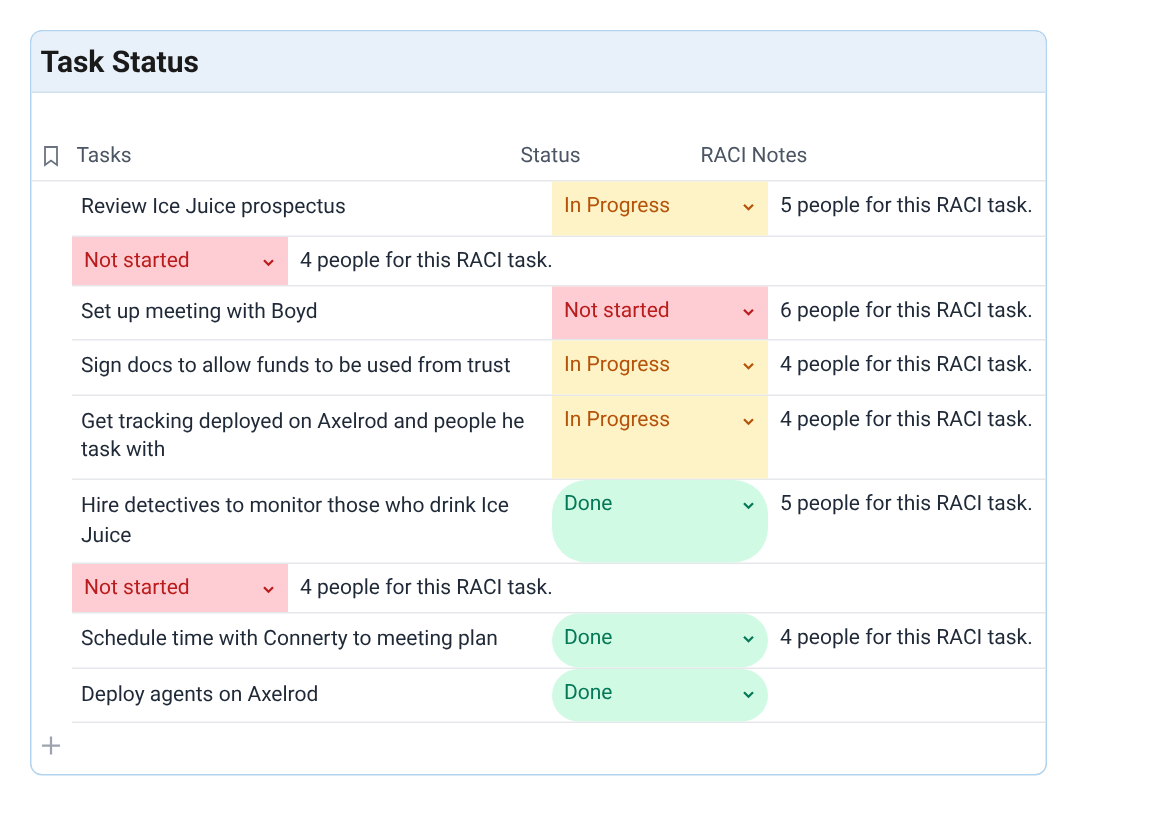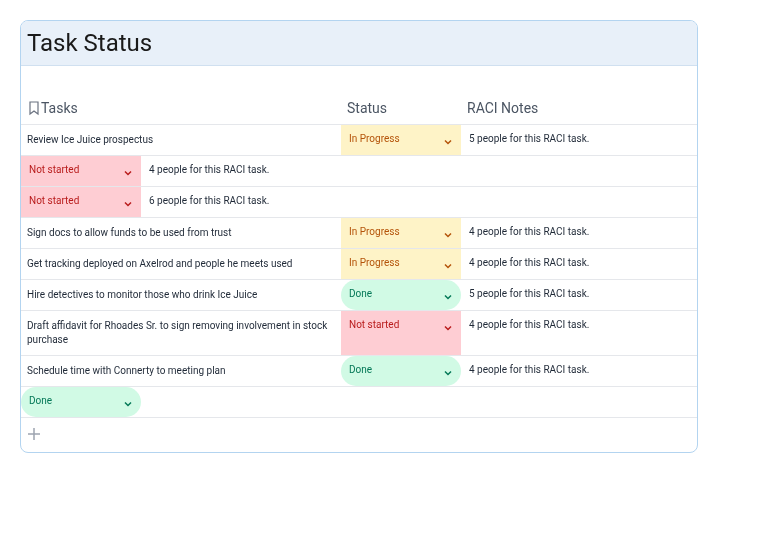--- a/index.html
+++ b/index.html
@@ -18,65 +18,66 @@
       border-radius: 8px;
       overflow: hidden;
       background: #fff;
     }
     .widget-header {
       background: #e8f0f9;
       padding: 8px 6px;
       border-bottom: 1px solid #d0e0f0;
     }
     .widget-title {
-      font-size: 24px;
-      font-weight: 400;
+      font-size: 20px;
+      font-weight: 700;
       color: #1a1a1a;
     }
     .table-header-row {
       display: flex;
       padding: 10px 6px 8px 6px;
       border-bottom: 1px solid #e5e7eb;
       color: #4b5563;
       font-size: 14px;
       margin-top: 24px;
     }
     .col-tasks {
       width: 320px;
       display: flex;
       align-items: center;
-      gap: 0;
+      gap: 10px;
     }
     .col-status {
       width: 120px;
     }
     .col-raci {
       flex: 1;
     }
     .bookmark-icon {
       width: 14px;
       height: 16px;
       display: inline-block;
     }
     .bookmark-icon svg {
       display: block;
     }
     .task-row {
       display: flex;
       border-bottom: 1px solid #e5e7eb;
-      font-size: 10px;
+      font-size: 14px;
       color: #1f2937;
+      margin-left: 27px;
     }
     .task-name-cell {
       width: 320px;
       padding: 8px 6px;
       line-height: 1.4;
     }
     .status-cell {
-      width: 120px;
+      width: 144px;
       padding: 8px 8px;
       display: flex;
       align-items: flex-start;
       justify-content: space-between;
       position: relative;
     }
     .status-in-progress {
       background: #fef3c7;
     }
     .status-in-progress .status-text {
@@ -161,20 +162,21 @@
           <span class="status-text">Not started</span>
           <span class="chevron">
             <svg viewBox="0 0 10 10" width="10" height="10" fill="none" stroke="#b91c1c" stroke-width="1.5">
               <polyline points="2,3.5 5,6.5 8,3.5"></polyline>
             </svg>
           </span>
         </div>
         <div class="raci-cell">4 people for this RACI task.</div>
       </div>
       <div class="task-row">
+        <div class="task-name-cell">Set up meeting with Boyd</div>
         <div class="status-cell status-not-started">
           <span class="status-text">Not started</span>
           <span class="chevron">
             <svg viewBox="0 0 10 10" width="10" height="10" fill="none" stroke="#b91c1c" stroke-width="1.5">
               <polyline points="2,3.5 5,6.5 8,3.5"></polyline>
             </svg>
           </span>
         </div>
         <div class="raci-cell">6 people for this RACI task.</div>
       </div>
@@ -184,21 +186,21 @@
           <span class="status-text">In Progress</span>
           <span class="chevron">
             <svg viewBox="0 0 10 10" width="10" height="10" fill="none" stroke="#b45309" stroke-width="1.5">
               <polyline points="2,3.5 5,6.5 8,3.5"></polyline>
             </svg>
           </span>
         </div>
         <div class="raci-cell">4 people for this RACI task.</div>
       </div>
       <div class="task-row">
-        <div class="task-name-cell">Get tracking deployed on Axelrod and people he meets used</div>
+        <div class="task-name-cell">Get tracking deployed on Axelrod and people he task with</div>
         <div class="status-cell status-in-progress">
           <span class="status-text">In Progress</span>
           <span class="chevron">
             <svg viewBox="0 0 10 10" width="10" height="10" fill="none" stroke="#b45309" stroke-width="1.5">
               <polyline points="2,3.5 5,6.5 8,3.5"></polyline>
             </svg>
           </span>
         </div>
         <div class="raci-cell">4 people for this RACI task.</div>
       </div>
@@ -208,21 +210,20 @@
           <span class="status-text">Done</span>
           <span class="chevron">
             <svg viewBox="0 0 10 10" width="10" height="10" fill="none" stroke="#047857" stroke-width="1.5">
               <polyline points="2,3.5 5,6.5 8,3.5"></polyline>
             </svg>
           </span>
         </div>
         <div class="raci-cell">5 people for this RACI task.</div>
       </div>
       <div class="task-row">
-        <div class="task-name-cell">Draft affidavit for Rhoades Sr. to sign removing involvement in stock purchase</div>
         <div class="status-cell status-not-started">
           <span class="status-text">Not started</span>
           <span class="chevron">
             <svg viewBox="0 0 10 10" width="10" height="10" fill="none" stroke="#b91c1c" stroke-width="1.5">
               <polyline points="2,3.5 5,6.5 8,3.5"></polyline>
             </svg>
           </span>
         </div>
         <div class="raci-cell">4 people for this RACI task.</div>
       </div>
@@ -232,20 +233,21 @@
           <span class="status-text">Done</span>
           <span class="chevron">
             <svg viewBox="0 0 10 10" width="10" height="10" fill="none" stroke="#047857" stroke-width="1.5">
               <polyline points="2,3.5 5,6.5 8,3.5"></polyline>
             </svg>
           </span>
         </div>
         <div class="raci-cell">4 people for this RACI task.</div>
       </div>
       <div class="task-row">
+        <div class="task-name-cell">Deploy agents on Axelrod</div>
         <div class="status-cell status-done">
           <span class="status-text">Done</span>
           <span class="chevron">
             <svg viewBox="0 0 10 10" width="10" height="10" fill="none" stroke="#047857" stroke-width="1.5">
               <polyline points="2,3.5 5,6.5 8,3.5"></polyline>
             </svg>
           </span>
         </div>
       </div>
     </div>

